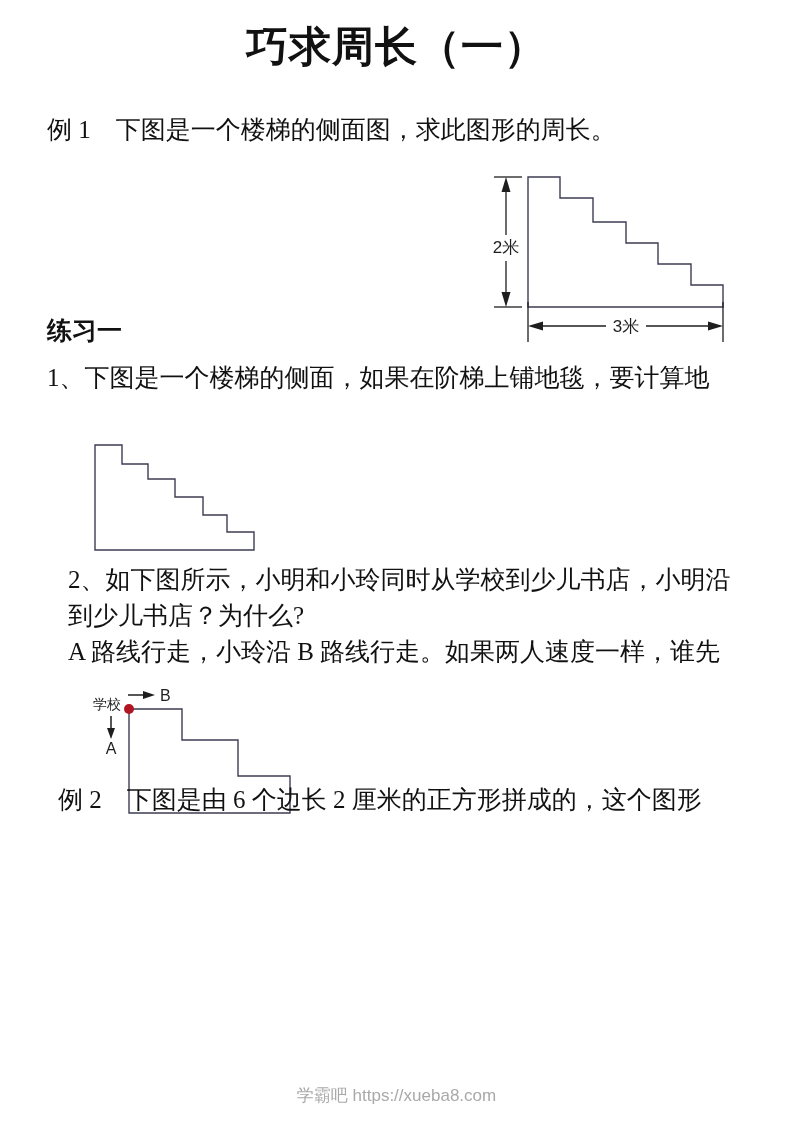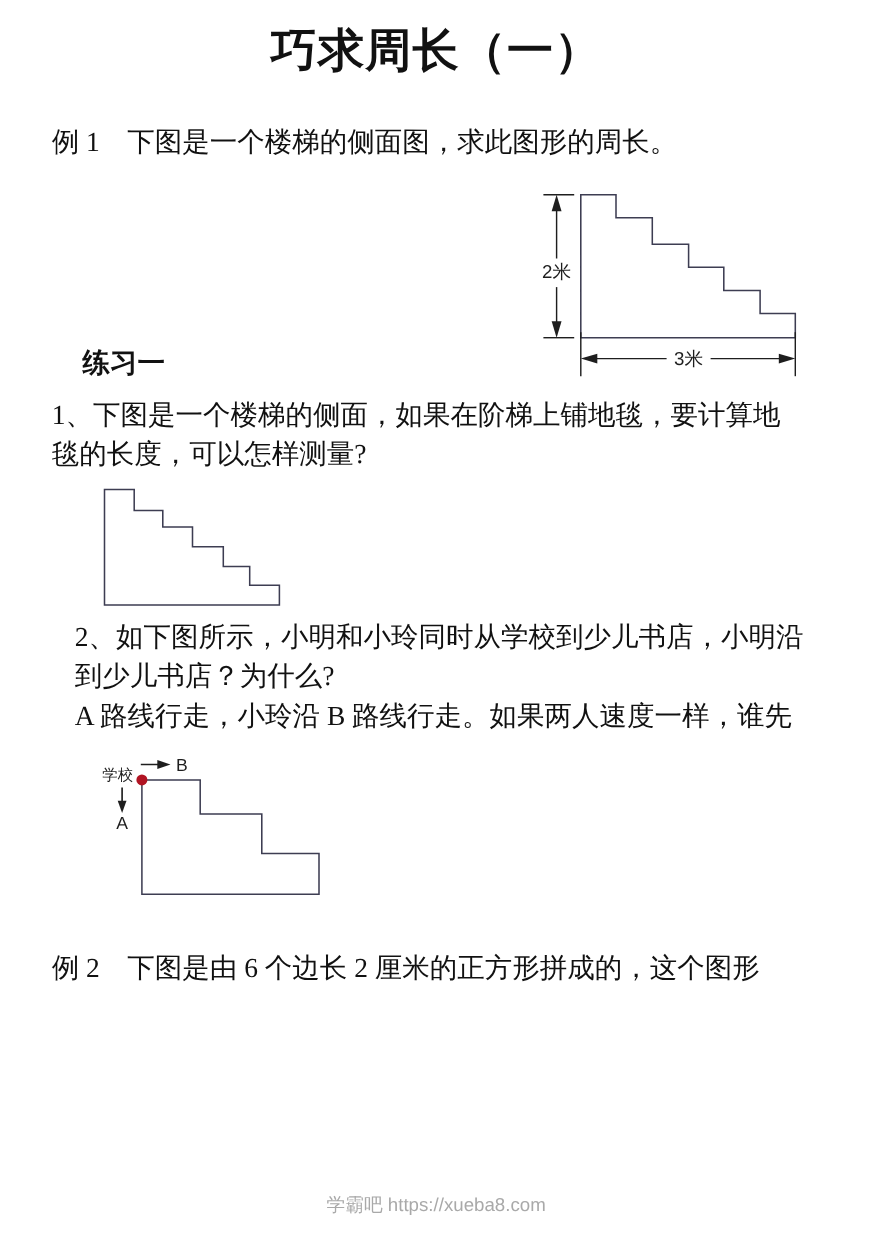--- a/index.html
+++ b/index.html
@@ -96,25 +96,24 @@
       <line x1="48" y1="137" x2="48" y2="177"></line>
       <line x1="243" y1="137" x2="243" y2="177"></line>
       <line x1="62" y1="161" x2="126" y2="161"></line>
       <line x1="166" y1="161" x2="229" y2="161"></line>
       <polygon points="48,161 63,156.5 63,165.5" fill="#1e1e1e" stroke="none"></polygon>
       <polygon points="243,161 228,156.5 228,165.5" fill="#1e1e1e" stroke="none"></polygon>
     </g>
     <text x="146" y="167" font-size="17" text-anchor="middle" stroke="none">3米</text>
   </svg>
 
-  <div class="heading" style="top:314px;margin-left:28px;">练习一</div>
+  <div class="heading" style="top:314px;">练习一</div>
 
   <div class="body-text" style="top:360px;">
     <div class="line">1、下图是一个楼梯的侧面，如果在阶梯上铺地毯，要计算地</div>
-    <div class="line">毯的长度，可以怎样测量?</div>
   </div>
 
   <svg class="diagram" style="left:85px; top:438px;" width="185" height="122" viewBox="0 0 185 122">
     <polygon points="10,7 37,7 37,26 63,26 63,41 90,41 90,59 118,59 118,77 142,77 142,94 169,94 169,112 10,112" fill="none" stroke="#3d3d52" stroke-width="1.4"></polygon>
   </svg>
 
   <div class="body-text" style="top:562px;margin-left:21px;">
     <div class="line">2、如下图所示，小明和小玲同时从学校到少儿书店，小明沿</div>
     <div class="line">到少儿书店？为什么?</div>
     <div class="line">A 路线行走，小玲沿 B 路线行走。如果两人速度一样，谁先</div>
@@ -133,19 +132,19 @@
     <g stroke="#1e1e1e" stroke-width="1.5">
       <line x1="26" y1="28" x2="26" y2="42"></line>
       <polygon points="26,51 22,40 30,40" fill="#1e1e1e" stroke="none"></polygon>
     </g>
     <text x="26" y="66" font-size="16" text-anchor="middle" stroke="none">A</text>
 
     <text x="8" y="21" font-size="14" stroke="none">学校</text>
     <circle cx="44" cy="21" r="5" fill="#b11423" stroke="none"></circle>
   </svg>
 
-  <div class="body-text" style="top:863px;">
+  <div class="body-text" style="top:782px;margin-left:11px;">
     <div class="line">例 2　下图是由 6 个边长 2 厘米的正方形拼成的，这个图形</div>
   </div>
 
   <div class="footer">学霸吧 https://xueba8.com</div>
 
 </div>
 
 </body></html>

